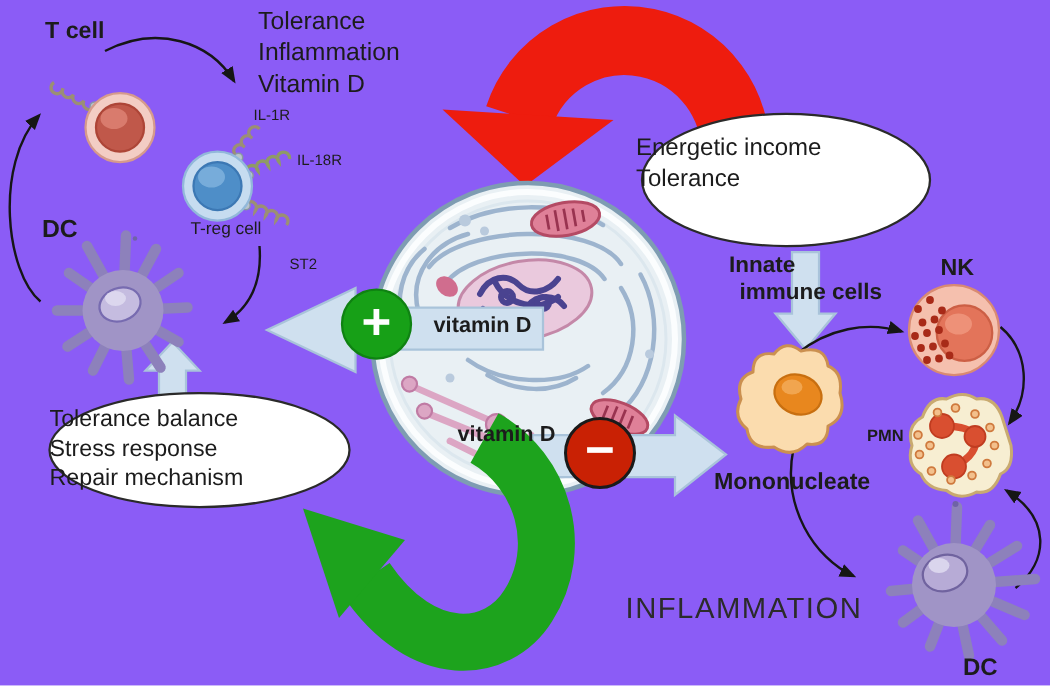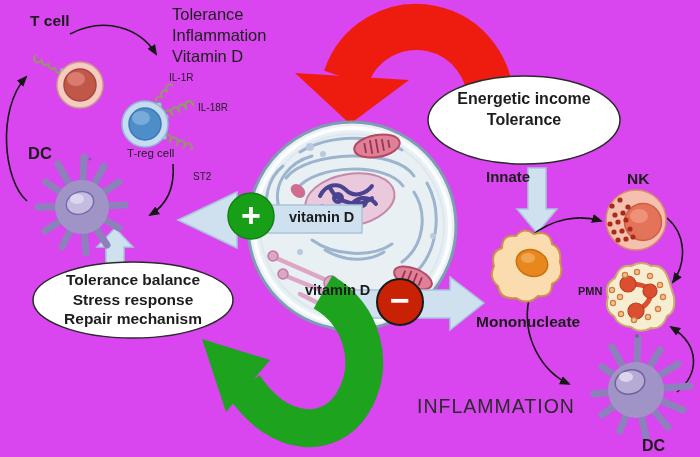--- a/index.html
+++ b/index.html
@@ -1,22 +1,22 @@
 <!DOCTYPE html>
 <html><head>
 <meta charset="utf-8">
 <style>
   html,body{margin:0;padding:0;background:#ffffff;}
-  #stage{position:relative;width:700px;height:457px;background:#d946ef;overflow:hidden;
+  #stage{position:relative;width:700px;height:457px;background:#8b5cf6;overflow:hidden;
          font-family:"Liberation Sans", sans-serif;color:#1c1c1c;}
   #stage svg{position:absolute;left:0;top:0;z-index:1;}
   .lbl{position:absolute;z-index:2;white-space:nowrap;}
   .b{font-weight:700;}
   .small{font-size:10px;}
-  .ell-text{position:absolute;z-index:2;text-align:center;font-weight:bold;}
+  .ell-text{position:absolute;z-index:2;}
   .ell-text div{white-space:nowrap;}
   .sign{position:absolute;z-index:3;color:#fff;font-weight:700;text-align:center;}
 </style>
 </head>
 <body>
 
 <div id="stage">
 
 <svg width="700" height="457" viewBox="0 0 700 457">
   <defs>
@@ -263,20 +263,21 @@
   <div>Tolerance</div>
 </div>
 
 <div class="lbl b" style="left:289px;top:209px;font-size:14.5px;">vitamin D</div>
 <div class="lbl b" style="left:305px;top:282px;font-size:14.5px;">vitamin D</div>
 
 <div class="sign" style="left:228px;top:193px;width:46px;height:46px;line-height:44px;font-size:34px;">+</div>
 <div class="sign" style="left:377px;top:279px;width:46px;height:46px;line-height:42px;font-size:34px;">−</div>
 
 <div class="lbl b" style="left:486px;top:168px;font-size:15px;">Innate</div>
+<div class="lbl b" style="left:493px;top:186px;font-size:15px;">immune cells</div>
 
 <div class="lbl b" style="left:627px;top:170px;font-size:15.5px;">NK</div>
 <div class="lbl b" style="left:578px;top:285px;font-size:11px;">PMN</div>
 <div class="lbl b" style="left:476px;top:313px;font-size:15.5px;">Mononucleate</div>
 <div class="lbl b" style="left:642px;top:437px;font-size:16px;">DC</div>
 
 <div class="lbl" style="left:417px;top:395px;font-size:19.5px;letter-spacing:1px;color:#2b2b2b;">INFLAMMATION</div>
 
 </div>
 

